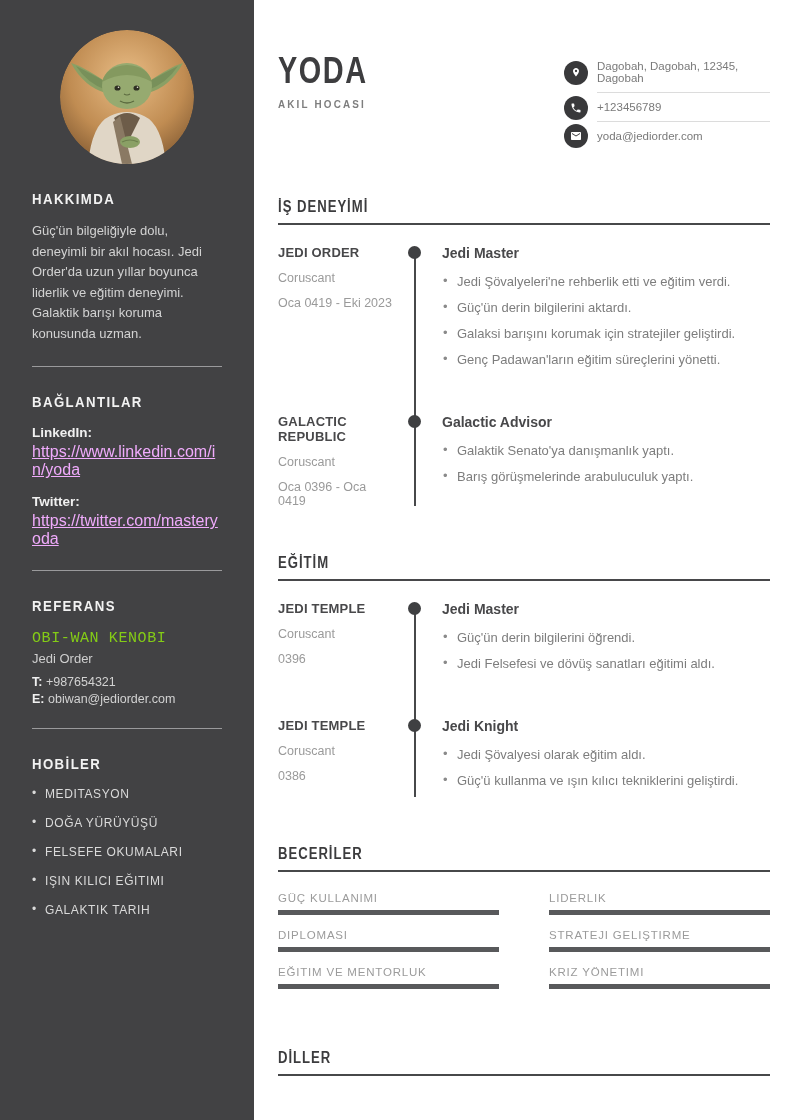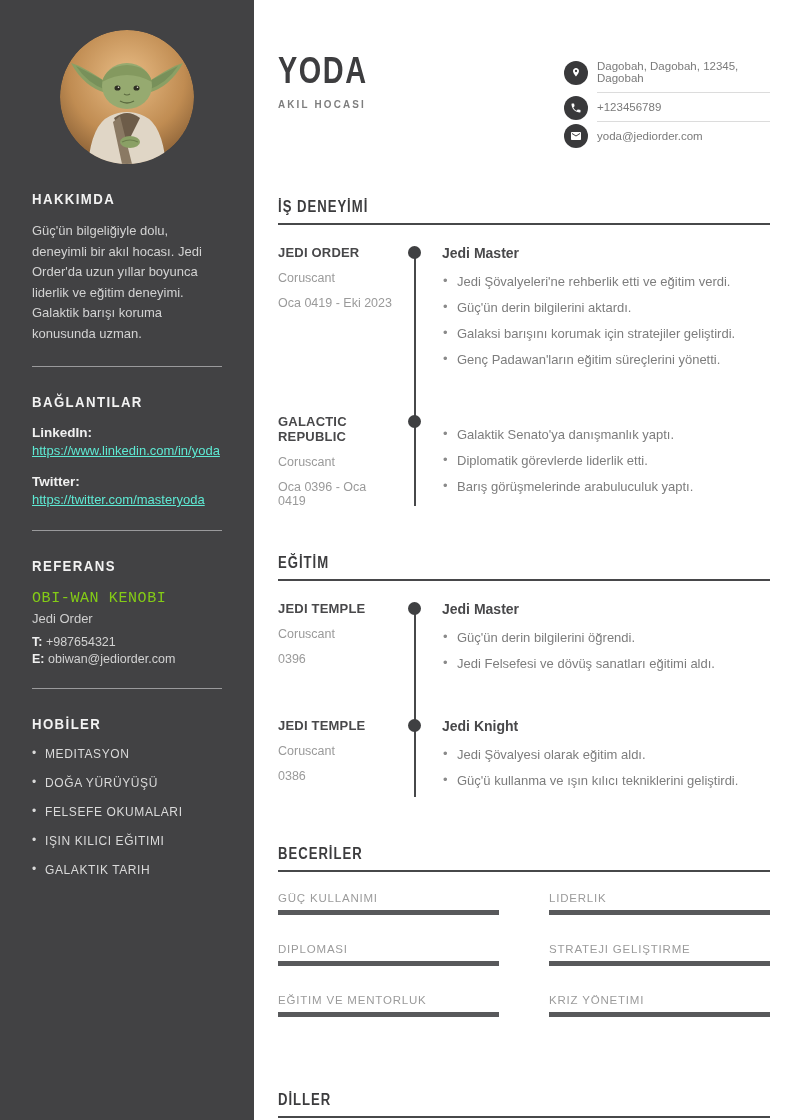--- a/index.html
+++ b/index.html
@@ -11,21 +11,21 @@
   .sidebar { width:254px; min-width:254px; background:#424244; color:#d6d6d6; padding:30px 32px 20px 32px; }
   .photo-wrap { width:134px; height:134px; border-radius:50%; overflow:hidden; margin:0 auto; }
   .photo-wrap svg { display:block; }
   .side-section { margin-top:26px; }
   .side-h { color:#f2f2f2; font-size:15px; font-weight:700; letter-spacing:1.6px;
             transform:scaleX(.88); transform-origin:left; white-space:nowrap; }
   .about-text { margin-top:14px; font-size:13px; line-height:1.58; color:#d2d2d2; }
   .side-div { border:none; border-top:1px solid #9a9a9c; margin-top:22px; }
   .link-item { margin-top:15px; }
   .link-label { font-size:13.5px; font-weight:700; color:#f0f0f0; }
-  .link-url { display:inline-block; margin-top:3px; font-size:13px; color:#5eead4; text-decoration:underline; word-break:break-all; }
+  .link-url { display:inline-block; margin-top:3px; font-size:16px; color:#f0abfc; text-decoration:underline; word-break:break-all; }
   .ref-name { margin-top:16px; font-size:15px; letter-spacing:.6px; color:#84cc16;font-family:Liberation Mono, monospace; }
   .ref-org { margin-top:4px; font-size:13px; color:#cfcfcf; }
   .ref-line { margin-top:9px; font-size:12.5px; color:#d2d2d2; }
   .ref-line:last-child { margin-top:3px; }
   .ref-line b { color:#f0f0f0; }
   .hobby-list { list-style:none; margin-top:8px; }
   .hobby { font-size:12px; letter-spacing:.6px; color:#dadada; margin-top:15px; position:relative; padding-left:13px; }
   .hobby::before { content:"•"; position:absolute; left:0; top:-1px; color:#dadada; }
 
   
@@ -58,21 +58,21 @@
   .entry-meta { width:122px; padding-right:8px; }
   .company { font-size:13px; font-weight:700; color:#48484a; letter-spacing:.2px; }
   .loc, .dates { margin-top:11px; font-size:12.5px; color:#9a9a9a; }
   .entry-body { margin-left:42px; flex:1; }
   .role { font-size:14px; font-weight:700; color:#48484a; }
   .bullets { list-style:none; margin-top:13px; }
   .bullets li { position:relative; padding-left:15px; font-size:13px; color:#7d7d7d; margin-bottom:11px; }
   .bullets li::before { content:"•"; position:absolute; left:1px; top:-1px; color:#8a8a8a; }
 
   .bar-grid { display:grid; grid-template-columns:1fr 1fr; column-gap:50px; }
-  .bar-cell { margin-bottom:28px; }
+  .bar-cell { margin-bottom:14px; }
   .bar-label { font-size:11.5px; letter-spacing:.8px; color:#9b9b9b; }
   .bar-track { margin-top:6px; height:5px; background:#e4e4e4; }
   .bar-fill { height:100%; background:#58595b; }
 </style>
 </head>
 <body>
 
 <div class="page">
 
   <aside class="sidebar">
@@ -208,23 +208,23 @@
     </div>
   </div>
 
   <div class="entry">
     <div class="entry-meta">
       <div class="company">GALACTIC REPUBLIC</div>
       <div class="loc">Coruscant</div>
       <div class="dates">Oca 0396 - Oca 0419</div>
     </div>
     <div class="entry-body">
+      <div class="role">Galactic Advisor</div>
       <ul class="bullets">
                 <li>Galaktik Senato'ya danışmanlık yaptı.</li>
-                <li>Diplomatik görevlerde liderlik etti.</li>
                 <li>Barış görüşmelerinde arabuluculuk yaptı.</li>
               </ul>
     </div>
   </div>
 </div>
     </section>
 
     <section class="section">
       <h2 class="sec-h">EĞİTİM</h2>
       <hr class="sec-rule">

